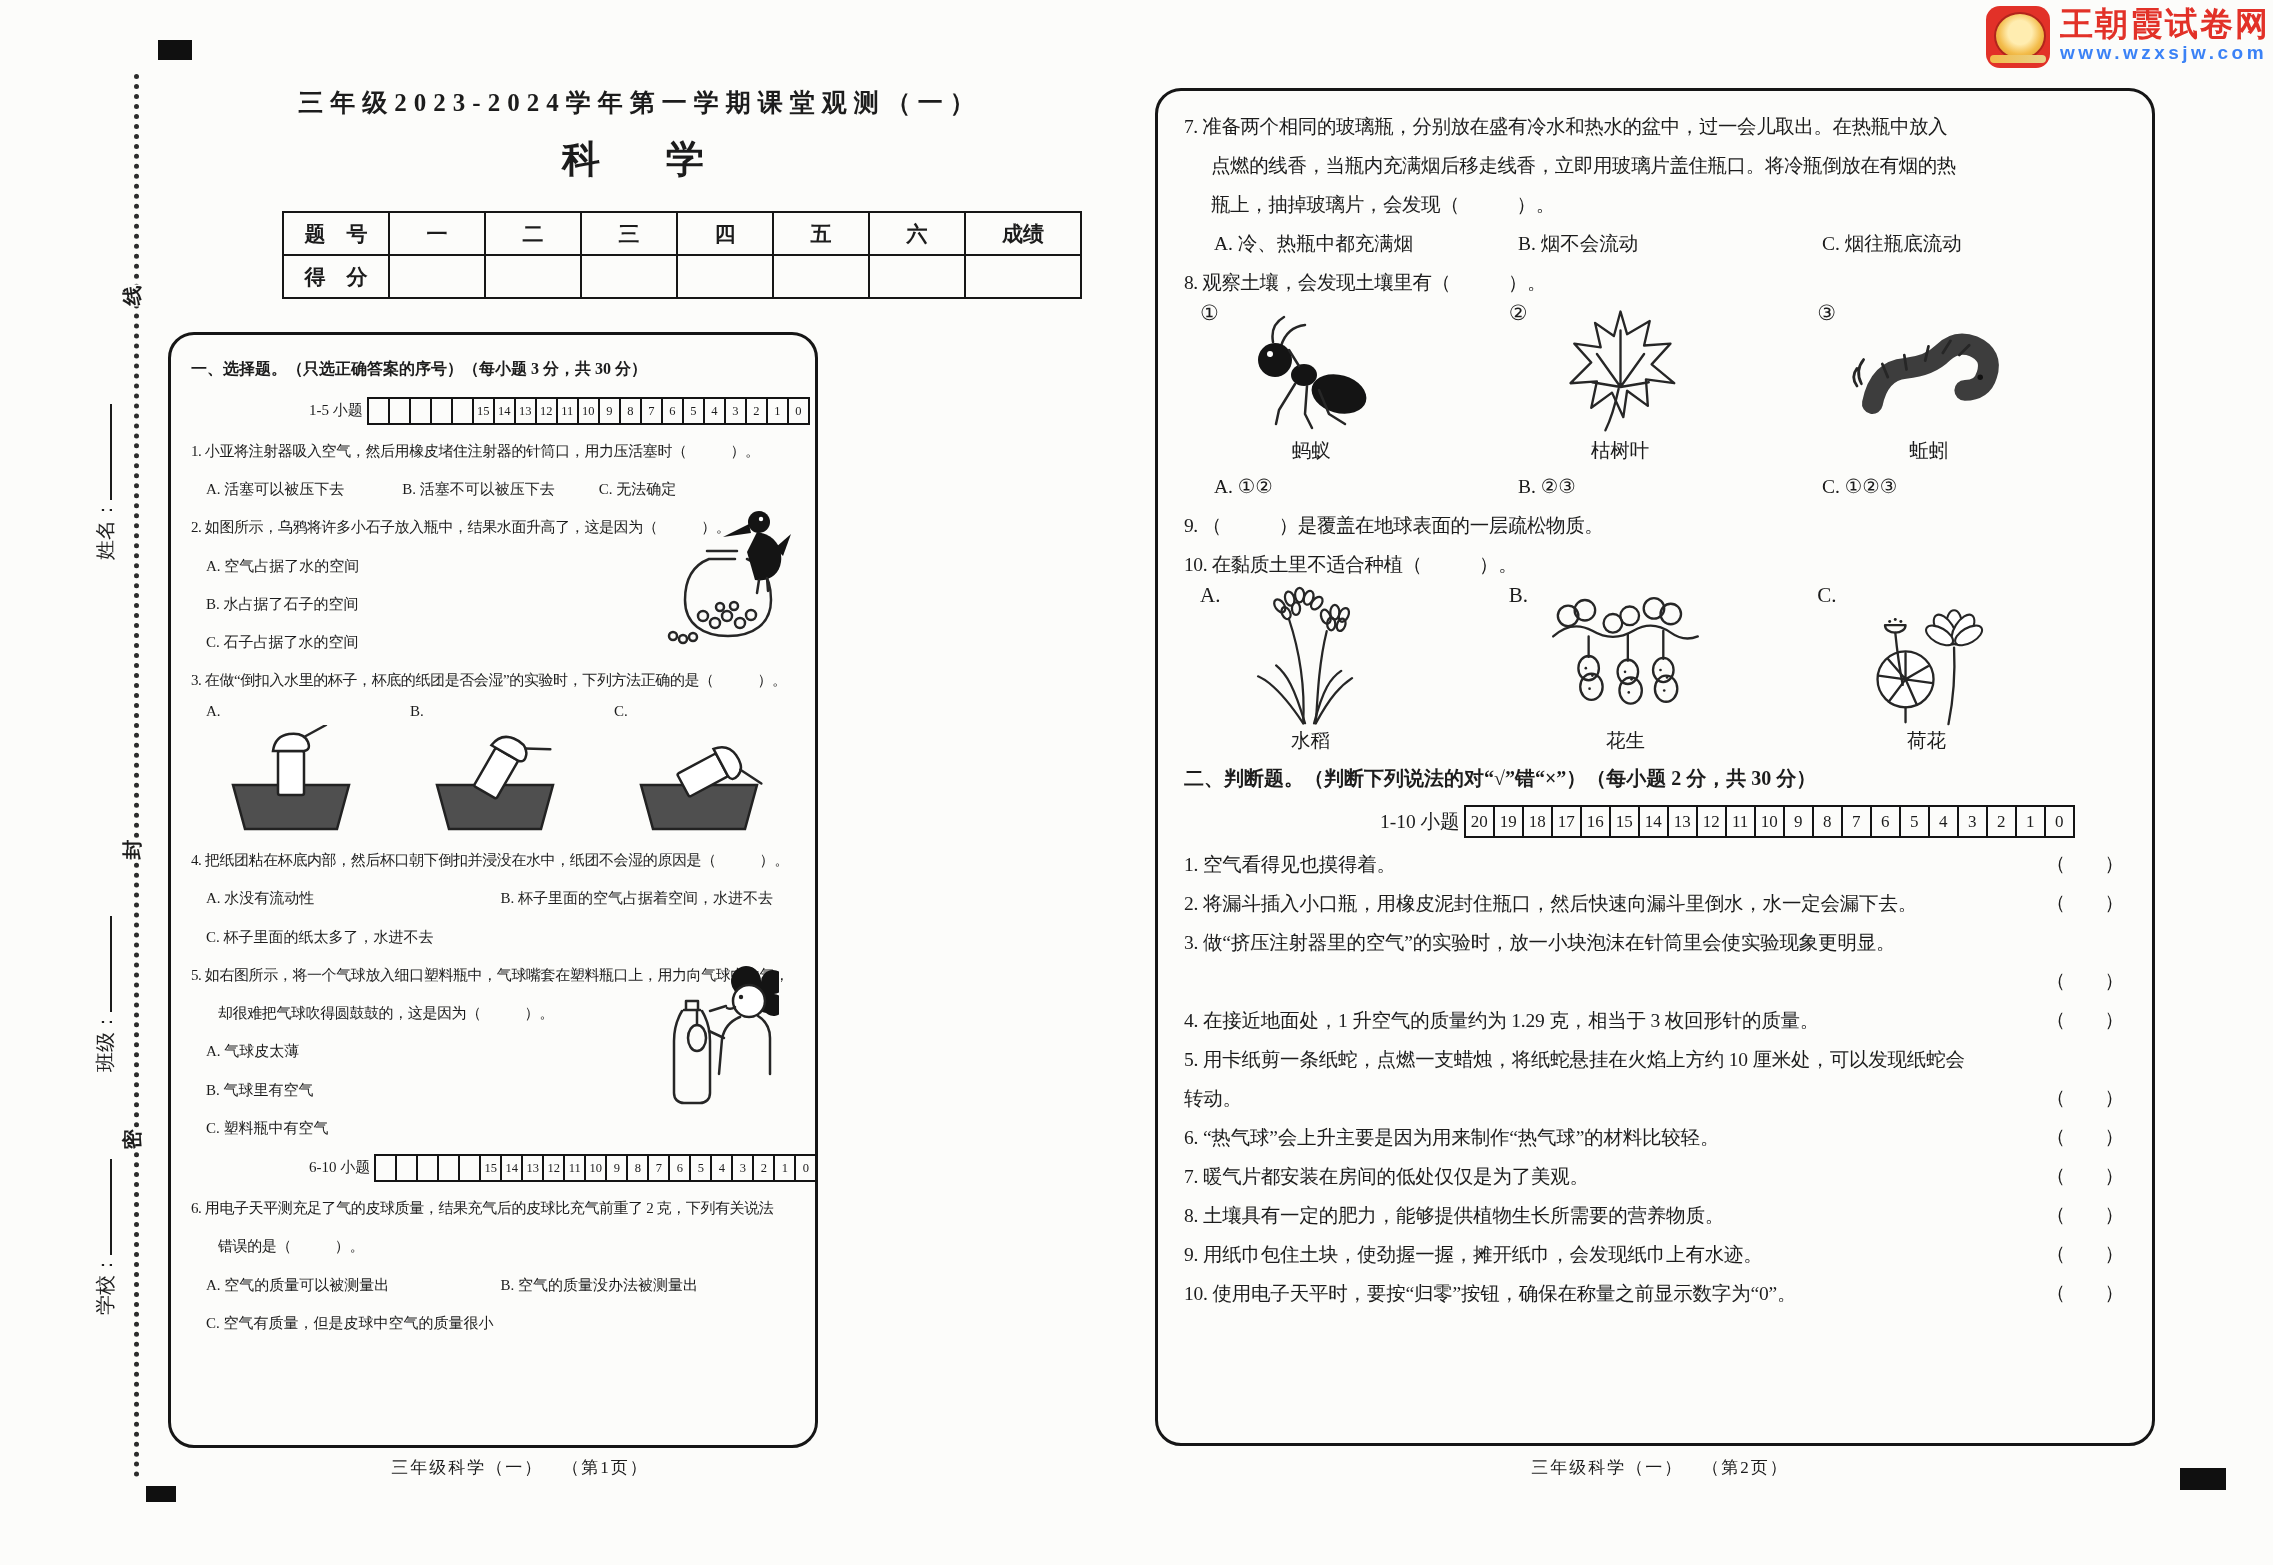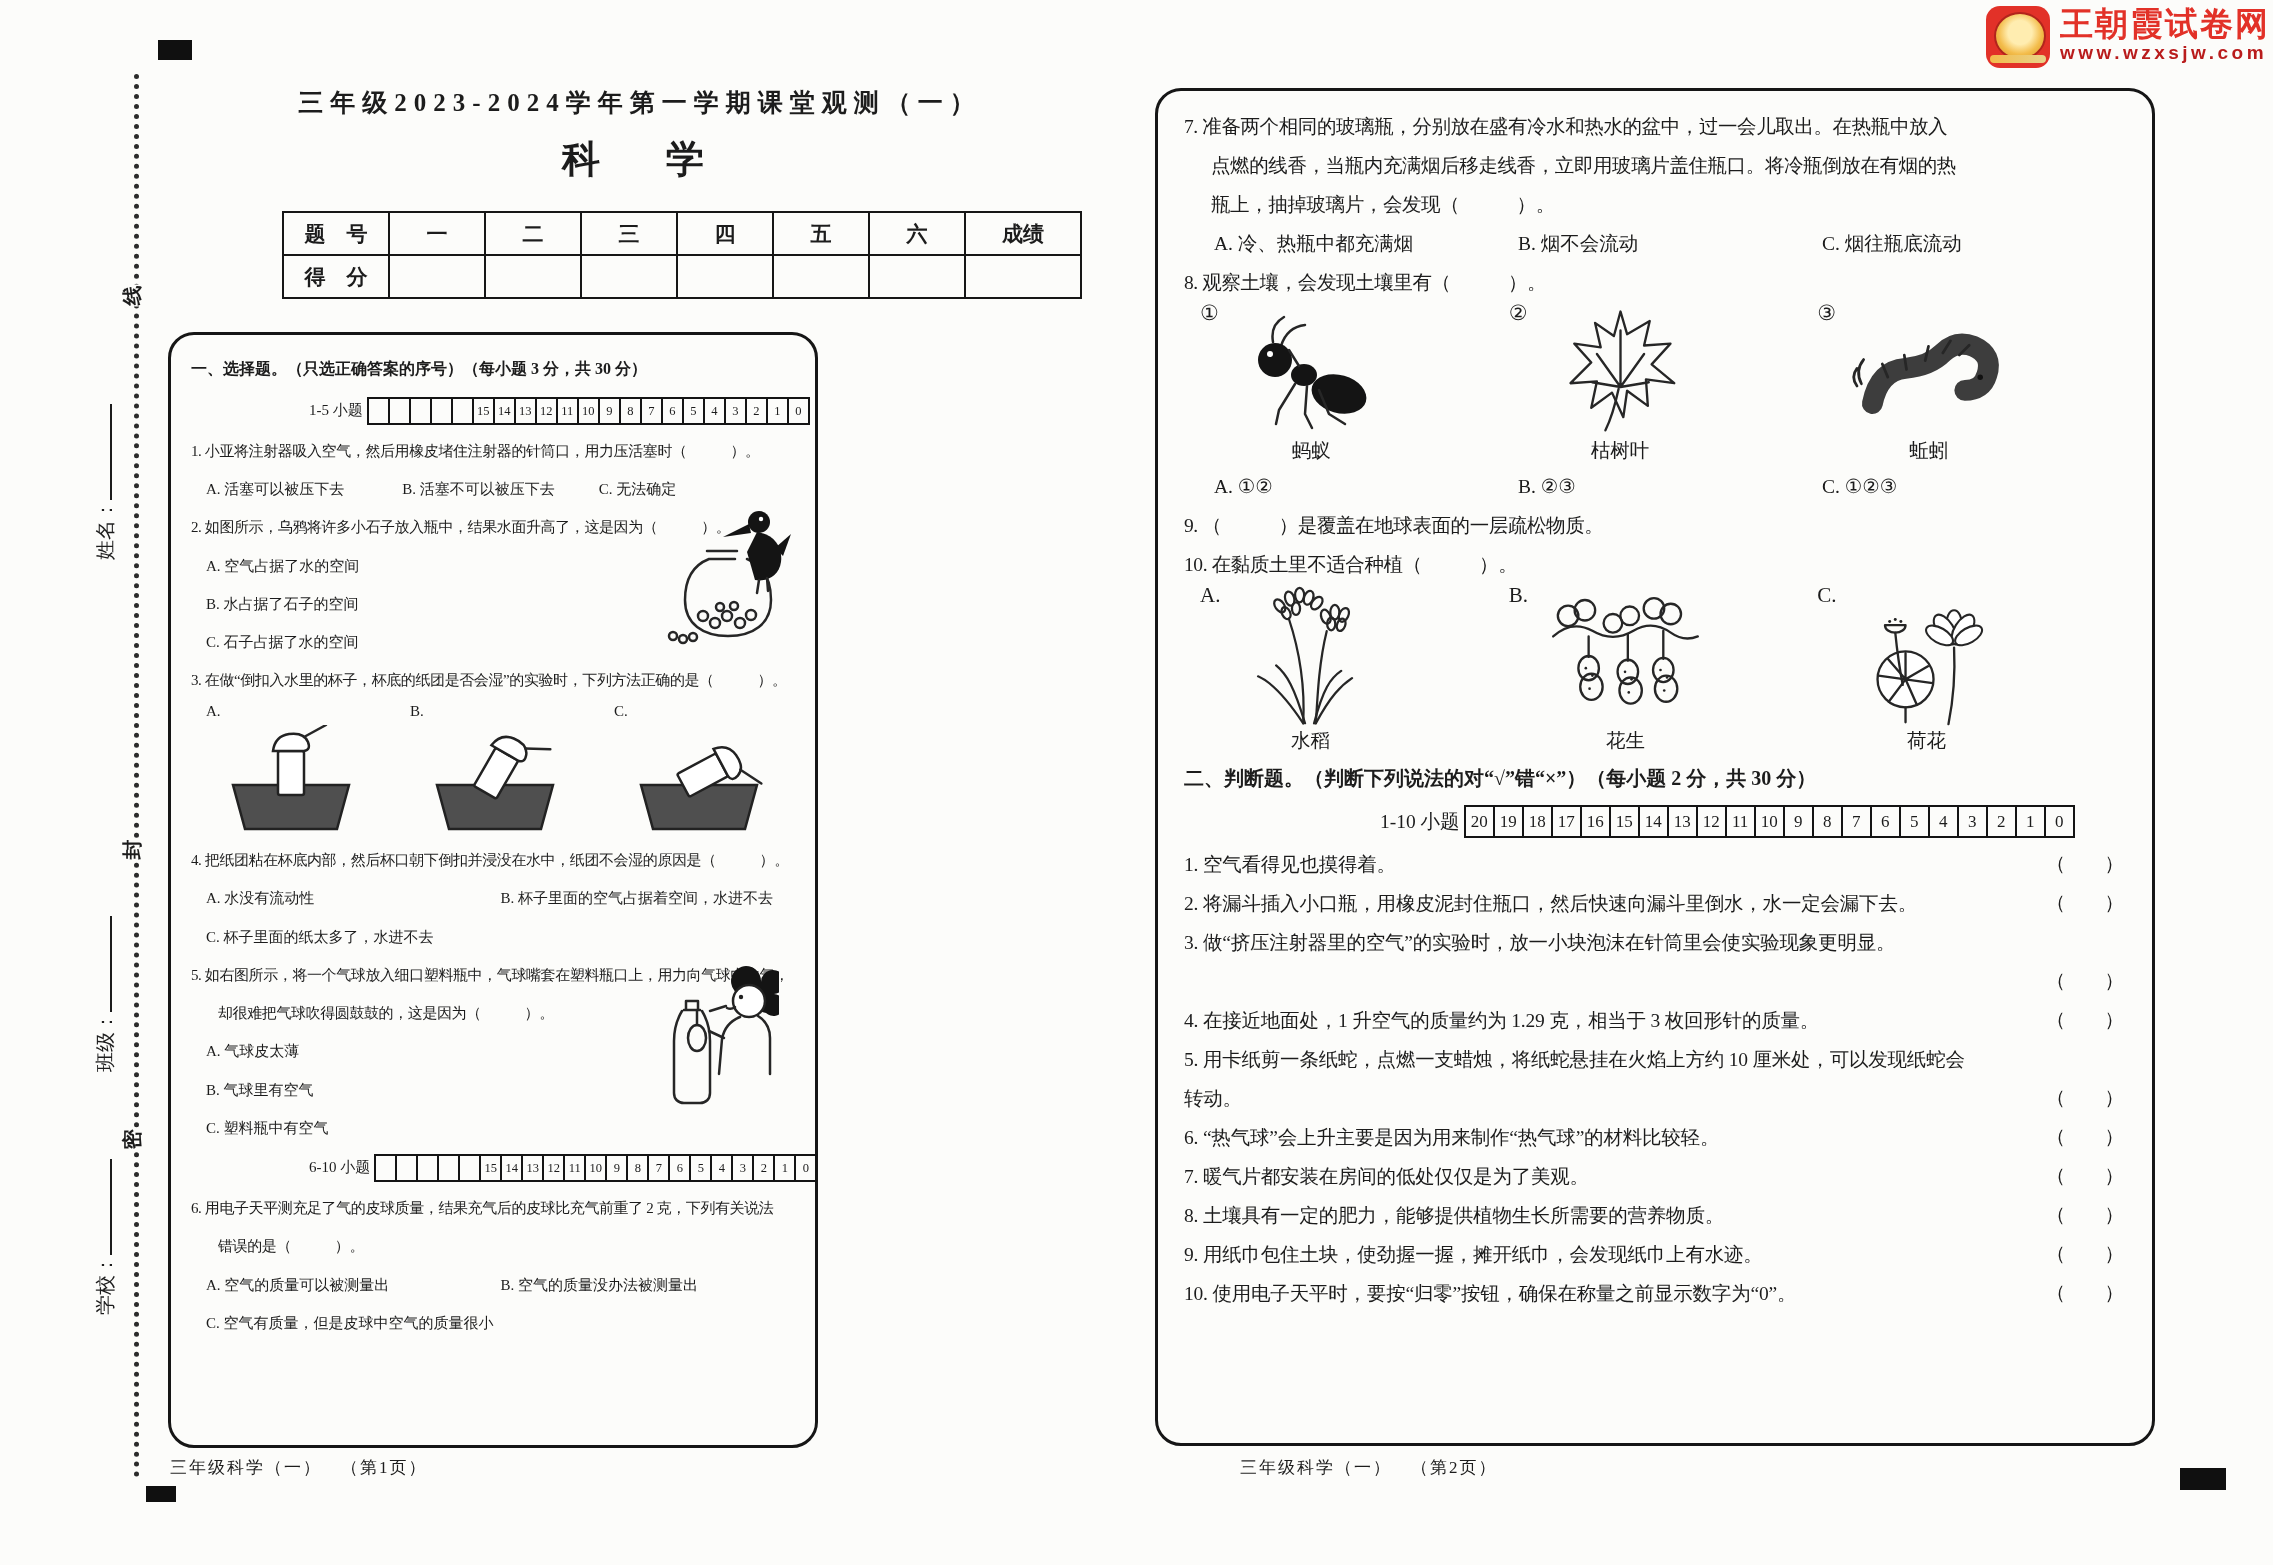--- a/index.html
+++ b/index.html
@@ -24,21 +24,21 @@
   
   .logo{position:absolute;left:1986px;top:6px;display:flex;gap:10px;font-family:"Liberation Sans",sans-serif;}
   .logo-icon{width:64px;height:62px;border-radius:14px;background:#e23128;position:relative;flex:0 0 auto;}
   .logo-badge{position:absolute;left:8px;top:6px;width:48px;height:44px;border-radius:50%;
               background:radial-gradient(circle at 50% 42%, #ffedb0 0 34%, #f3bc4a 62%, #cf9226 100%);
               border:2px solid #b2241c;}
   .logo-swoosh{position:absolute;left:4px;bottom:5px;width:56px;height:8px;border-radius:4px;
                background:linear-gradient(90deg,#f3bc4a,#e8d28a);}
   .logo-text .site{font-size:33px;font-weight:bold;color:#e23128;letter-spacing:2px;line-height:1.1;}
   .logo-text .url-row{display:flex;align-items:center;gap:6px;}
-  .logo-text .url{font-size:19px;font-weight:bold;color:#b91c1c;letter-spacing:3.5px;}
+  .logo-text .url{font-size:19px;font-weight:bold;color:#3b82f6;letter-spacing:3.5px;}
 
   
   .exam-title{position:absolute;left:200px;top:86px;width:880px;text-align:center;
               font-size:25px;font-weight:bold;letter-spacing:7px;}
   .exam-subject{position:absolute;left:200px;top:134px;width:880px;text-align:center;
                 font-size:38px;font-weight:bold;letter-spacing:14px;}
 
   
   .score-table{position:absolute;left:282px;top:211px;border-collapse:collapse;
                font-size:21px;font-weight:bold;}
@@ -90,21 +90,21 @@
   .spec-col{flex:1;display:flex;align-items:flex-start;gap:10px;}
   .spec-num{font-size:21px;margin-top:-4px;}
   .spec-fig{text-align:center;}
   .spec-name{text-align:center;font-size:19.5px;margin-top:2px;}
 
   
   .j-row{position:relative;}
   .j-line{white-space:nowrap;letter-spacing:-0.2px;}
   .j-ans{position:absolute;right:2px;bottom:1px;}
 
-  .footer{position:absolute;top:1456px;font-size:17px;letter-spacing:2px;text-align:left;}
+  .footer{position:absolute;top:1456px;font-size:17px;letter-spacing:2px;text-align:center;}
   #footer1{left:170px;width:700px;}
   #footer2{left:1240px;width:840px;}
 
   svg{display:block;}
   .ink{stroke:#262626;fill:none;stroke-width:2.5;stroke-linecap:round;stroke-linejoin:round;}
   .ink-fill{fill:#141414;stroke:none;}
 </style>
 </head>
 <body>
 

